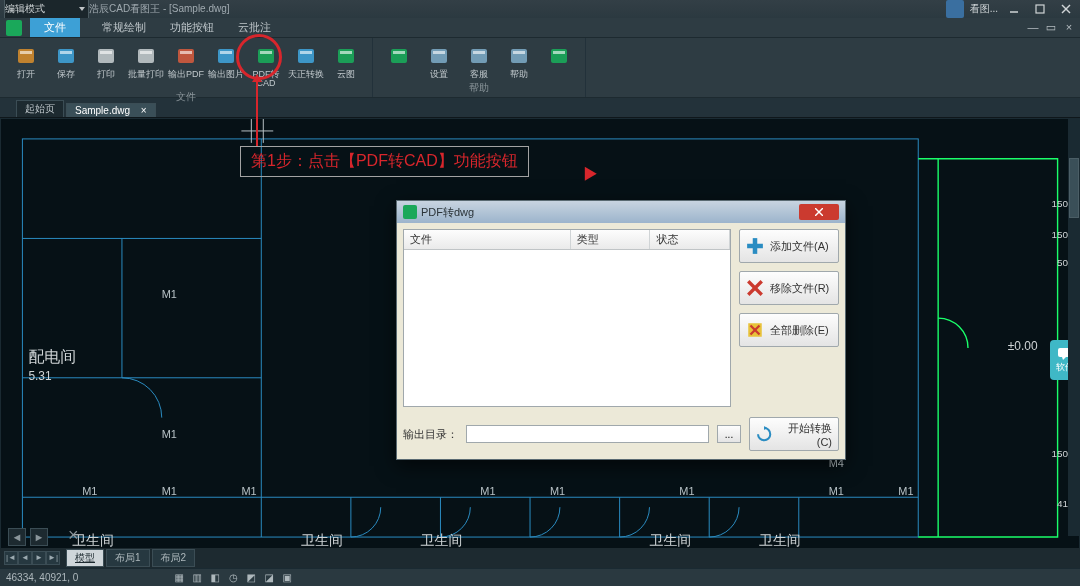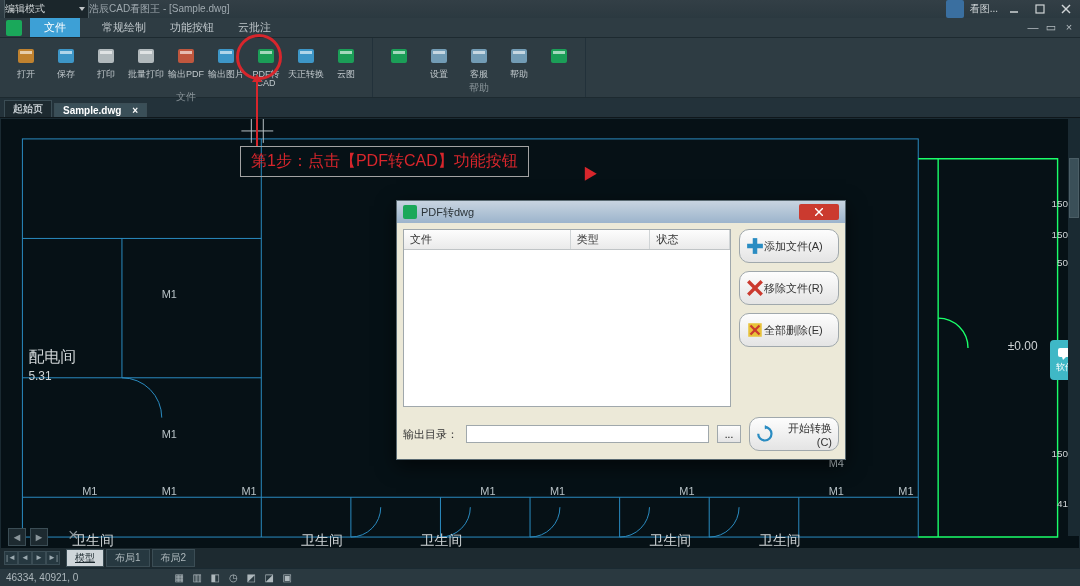--- a/index.html
+++ b/index.html
@@ -33,41 +33,41 @@
   .ribbon-btn .lbl { font-size: 9px; color:#c0c8cc; margin-top: 2px; line-height: 1;}
   .ribbon-group .grp-name { text-align: center; font-size: 10px; color: #8a959a; padding: 2px 0;}
 
   
   .red-ellipse { position: absolute; border: 3px solid #d8262c; border-radius: 50%; pointer-events: none;}
   .red-box { position: absolute; border: 1px solid #a3a3a3; color: #d8262c; font-size: 16px; padding: 4px 10px; background: rgba(0,0,0,0); }
   .red-arrow { position:absolute; width:2px; background:#d8262c;}
   .red-arrow::before{content:'';position:absolute;top:-6px;left:-4px;border-left:5px solid transparent;border-right:5px solid transparent;border-bottom:8px solid #d8262c;}
 
   
-  .doctabs { height: 20px; background: #23323a; display: flex; align-items: flex-end; padding-left: 4px; border-bottom:1px solid #0f171b;font-weight:bold;}
+  .doctabs { height: 20px; background: #23323a; display: flex; align-items: flex-end; padding-left: 16px; border-bottom:1px solid #0f171b;}
   .doctabs .tab { background: #2d3f47; border: 1px solid #3b4d55; border-bottom: none; padding: 1px 8px; font-size: 10px; color:#c0c8cc; margin-right: 2px;}
   .doctabs .tab.first { background:#1d2a30;}
   .doctabs .tab.active { background:#3a4f58; color:#fff;}
 
   
   .canvas-holder { position: relative; background: #061116; height: 432px; overflow: hidden; border: 1px solid #1a2a32;}
   .canvas-holder svg.drawing { width: 100%; height: 100%; }
 
   
   .dlg { position: absolute; left: 396px; top: 200px; width: 450px; background: #ece9d8; border: 1px solid #5a6a72; box-shadow: 0 6px 18px rgba(0,0,0,.6); font-family: Tahoma, sans-serif;}
   .dlg-title { height: 22px; background: linear-gradient(#c8d4e0,#9cb4cc); display:flex; align-items:center; padding: 0 6px; font-size:11px; color:#2a3338;}
   .dlg-title .dlg-ic { width:14px;height:14px;background:#1aa85a;border-radius:2px;margin-right:4px;}
   .dlg-title .dlg-close { margin-left:auto; width:40px; height:16px; background:#cb3a2f; border-radius:2px; display:flex; align-items:center; justify-content:center;}
   .dlg-title .dlg-close svg{width:8px;height:8px;}
   .dlg-body { display:flex; padding: 6px; gap: 8px;}
   .dlg-table { flex:1; border:1px solid #a0a8ac; background:#fff; height: 178px; }
   .dlg-th { display:flex; background:linear-gradient(#fdfdfd,#eaeaea); border-bottom:1px solid #c0c4c6; font-size:11px; color:#333;}
   .dlg-th > div{ padding:2px 6px; border-right:1px solid #d0d4d6; }
   .dlg-btncol { width: 100px; display:flex; flex-direction:column; gap:8px;}
-  .dlg-btn { border:1px solid #a0a8ac; background:linear-gradient(#fdfdfd,#e4e4e4); height:34px; display:flex; align-items:center; padding:0 6px; font-size:11px; color:#333; border-radius:10px;}
+  .dlg-btn { border:1px solid #a0a8ac; background:linear-gradient(#fdfdfd,#e4e4e4); height:34px; display:flex; align-items:center; padding:0 6px; font-size:11px; color:#333; gap:6px; border-radius:2px;}
   .dlg-btn .bi{width:18px;height:18px;display:flex;align-items:center;justify-content:center;}
   .dlg-foot { display:flex; align-items:center; padding: 4px 6px 8px 6px; gap:8px;}
   .dlg-foot .outlbl{ font-size:11px; color:#333;text-align:right;}
   .dlg-foot input{ flex:1; height:18px; border:1px solid #a0a8ac; background:#fff; font-size:11px; padding:0 4px;}
   .dlg-foot .browse{ width:24px; height:18px; border:1px solid #a0a8ac; background:linear-gradient(#fdfdfd,#e4e4e4); font-size:10px;}
   .dlg-foot .start{ width:90px;text-align:right;}
 
   
   .layouttabs { position:absolute; bottom:18px; left:0; right:0; height:20px; background:#1d2a30; display:flex; align-items:center; padding-left:4px;}
   .layouttabs .navset { display:flex; gap:0; margin-right:6px;}

